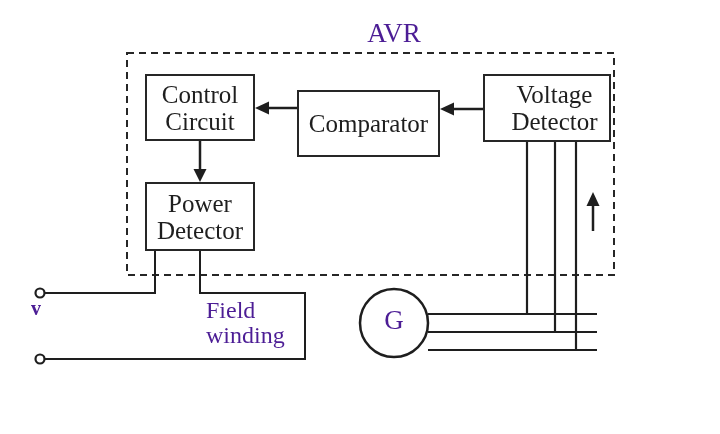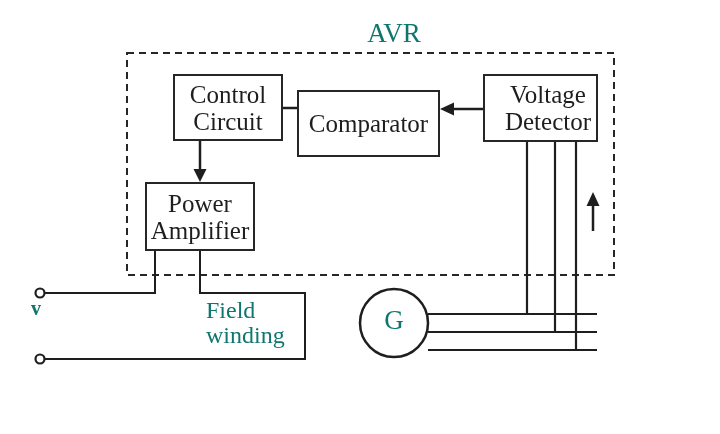--- a/index.html
+++ b/index.html
@@ -28,28 +28,28 @@
     background: #ffffff;
     display: flex;
     align-items: center;
     justify-content: center;
     text-align: center;
     font-size: 25px;
     line-height: 1.08;
     color: #1e1e1e;
     z-index: 2;
   }
-  .block-control   { left: 145px; top: 74px;  width: 110px; height: 67px; margin-left: 28px; }
+  .block-control   { left: 145px; top: 74px;  width: 110px; height: 67px; }
   .block-comparator{ left: 297px; top: 90px;  width: 143px; height: 67px; }
-  .block-voltage   { left: 483px; top: 74px;  width: 115px; height: 68px; padding-left: 15px; }
+  .block-voltage   { left: 483px; top: 74px;  width: 128px; height: 68px; padding-left: 15px; }
   .block-power     { left: 145px; top: 182px; width: 110px; height: 69px; }
 
   .lbl {
     position: absolute;
-    color: #0f766e;
+    color: #4c1d95;
     z-index: 3;
   }
   .lbl-avr {
     left: 344px; top: 20px; width: 100px;
     text-align: center;
     font-size: 27px;
     line-height: 1.0;
   }
   .lbl-field {
     left: 206px; top: 298px; width: 97px;
@@ -116,21 +116,21 @@
 
   <div class="block block-comparator">
     <span>Comparator</span>
   </div>
 
   <div class="block block-voltage">
     <span>Voltage Detector</span>
   </div>
 
   <div class="block block-power">
-    <span>Power Amplifier</span>
+    <span>Power Detector</span>
   </div>
 
   <div class="lbl lbl-field">Field winding</div>
 
   <div class="lbl lbl-g">G</div>
 
   <div class="lbl lbl-v">v</div>
 
 </div>
 

